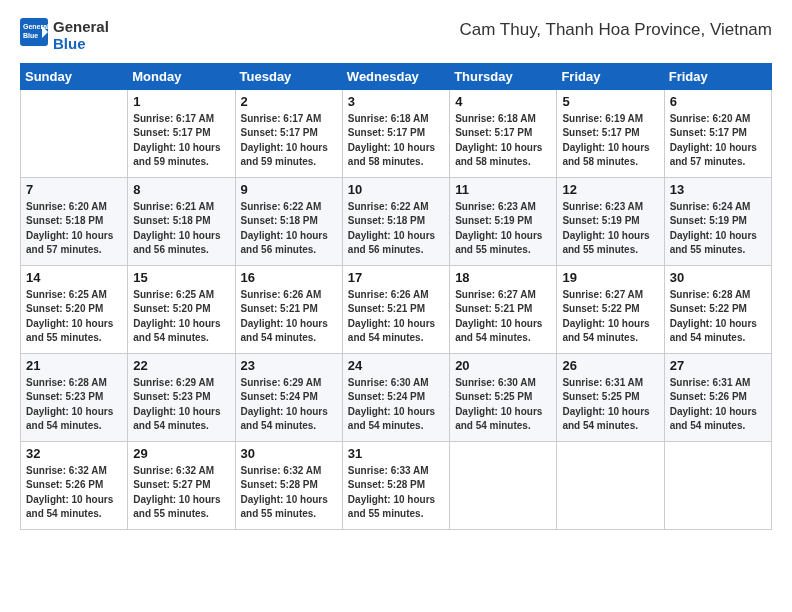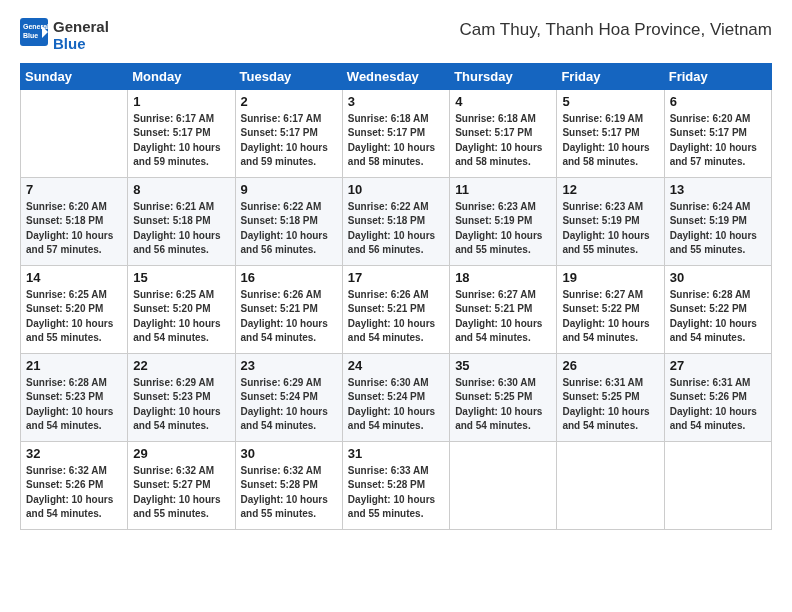--- a/index.html
+++ b/index.html
@@ -298,21 +298,21 @@
 and 54 minutes.</div>
           </td>
           <td>
             <div class="day-number">24</div>
             <div class="day-info" style="white-space: pre-line;">Sunrise: 6:30 AM
 Sunset: 5:24 PM
 Daylight: 10 hours
 and 54 minutes.</div>
           </td>
           <td>
-            <div class="day-number">35</div>
+            <div class="day-number">20</div>
             <div class="day-info" style="white-space: pre-line;">Sunrise: 6:30 AM
 Sunset: 5:25 PM
 Daylight: 10 hours
 and 54 minutes.</div>
           </td>
           <td>
             <div class="day-number">26</div>
             <div class="day-info" style="white-space: pre-line;">Sunrise: 6:31 AM
 Sunset: 5:25 PM
 Daylight: 10 hours

